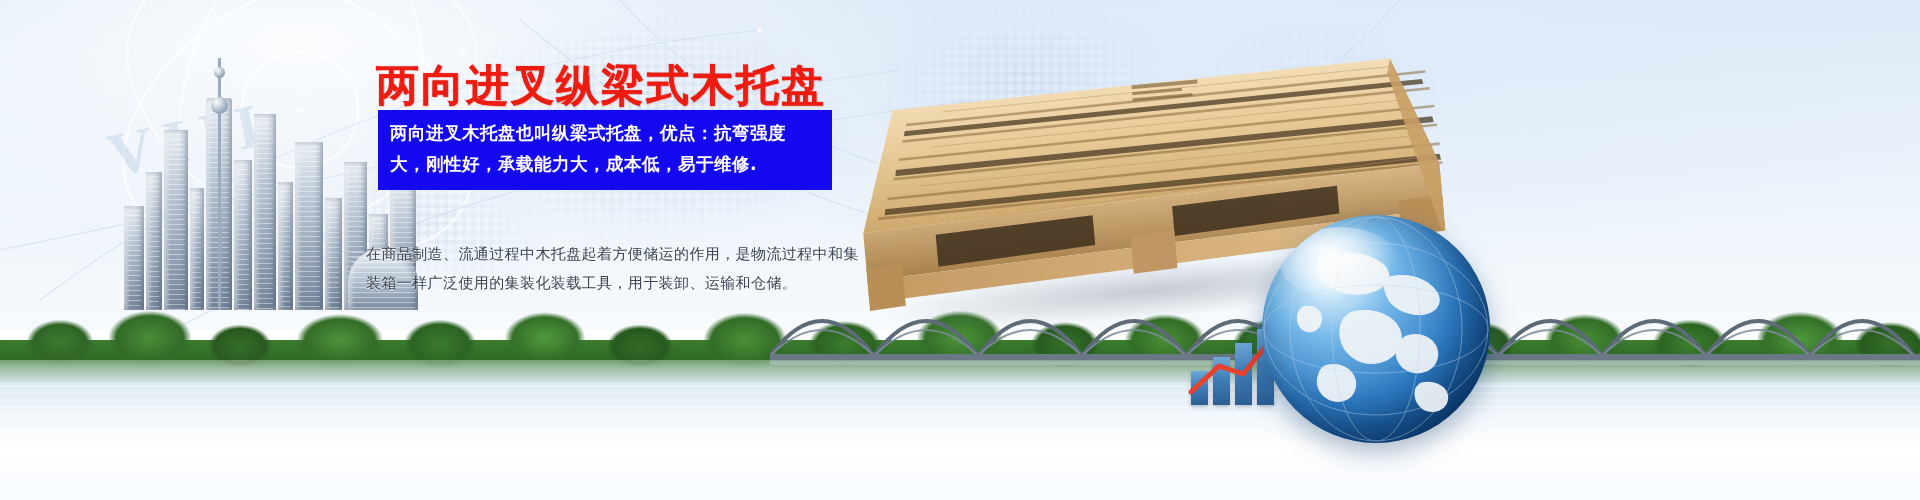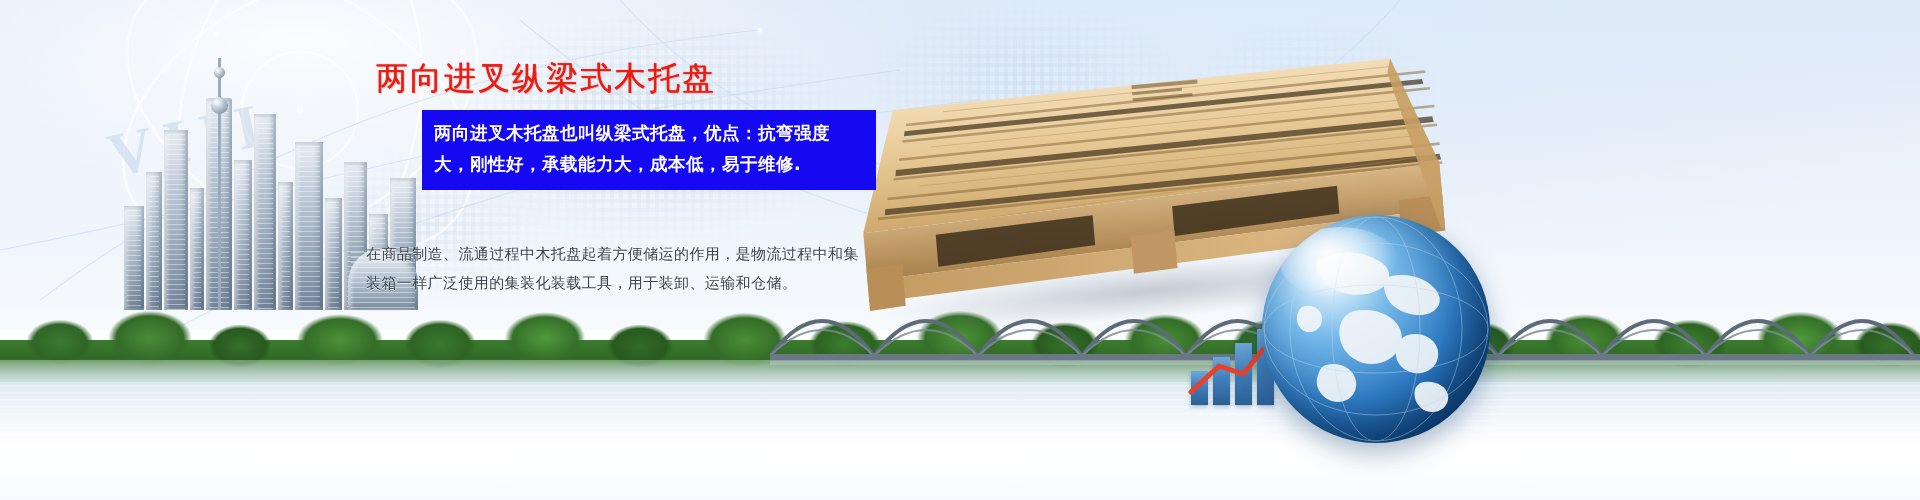--- a/index.html
+++ b/index.html
@@ -150,30 +150,29 @@
   
   .chart{position:absolute;left:1185px;top:300px;width:140px;height:105px;}
   .chart .bar{position:absolute;bottom:0;width:17px;
     background:linear-gradient(180deg,#6fa8d8 0%,#3f7fbb 45%,#2b5f93 100%);
     box-shadow:0 2px 4px rgba(20,50,90,.3);}
 
   
   .headline{
     position:absolute;left:376px;top:57px;
     font-family:"DejaVu Sans","Liberation Sans",sans-serif;
-    font-size:32px;font-weight:400;letter-spacing:2px;color:#ee1b11;
+    font-size:43px;font-weight:700;letter-spacing:2px;color:#ee1b11;
     text-shadow:0 0 1px #c5120a, 1px 1px 0 rgba(255,120,110,.35);
     white-space:nowrap;
   }
   .bluebox{
     position:absolute;left:378px;top:110px;width:454px;
     background:#1409f0;
     padding:8px 12px 10px 12px;
     box-sizing:border-box;
-    margin-left:44px;
   }
   .bluebox p{
     margin:0;color:#ffffff;font-size:17.5px;font-weight:700;line-height:31px;
     letter-spacing:.5px;
     font-family:"DejaVu Sans","Liberation Sans",sans-serif;
     white-space:nowrap;
   }
   .body-copy{
     position:absolute;left:366px;top:240px;width:500px;
     color:#3b4450;font-size:15px;line-height:29px;letter-spacing:.4px;

